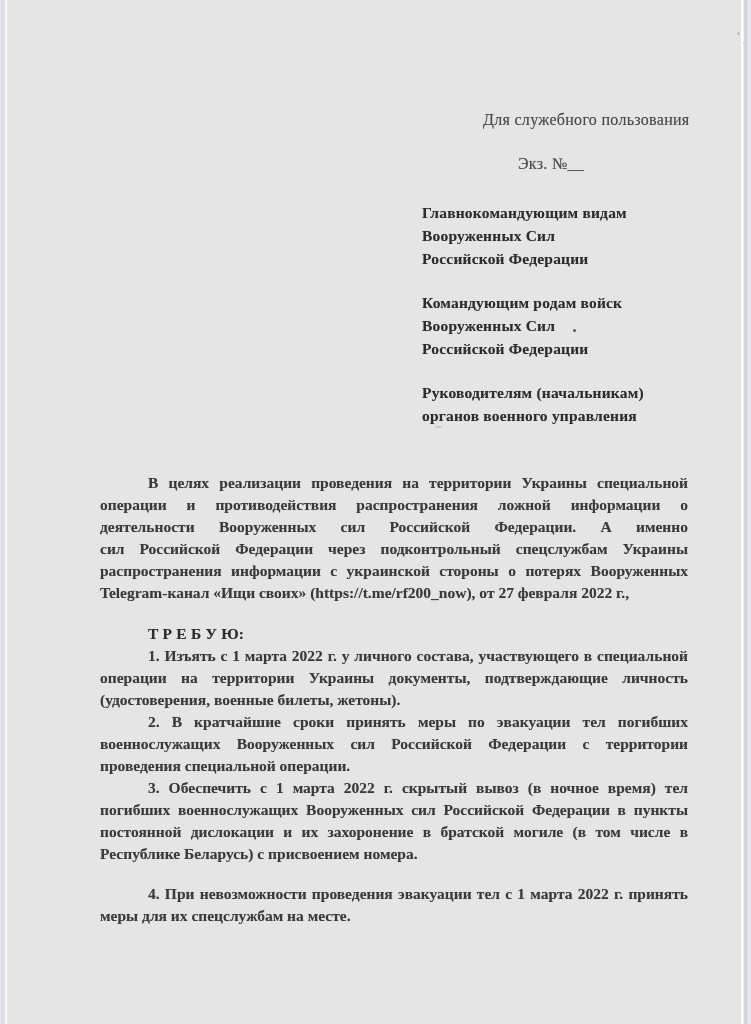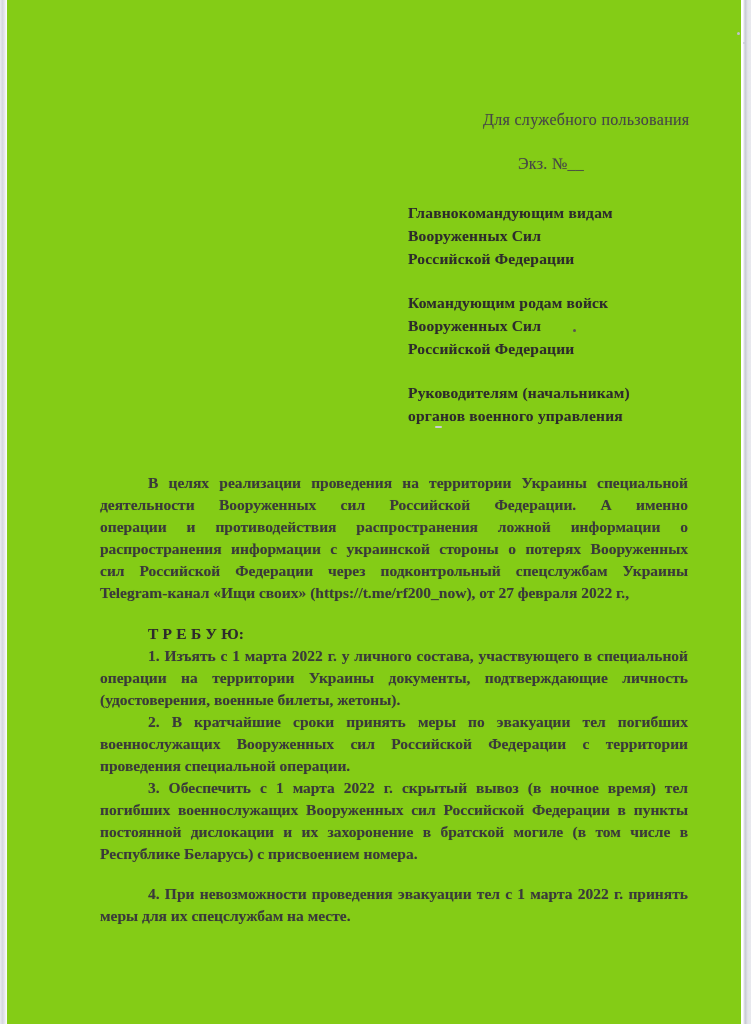--- a/index.html
+++ b/index.html
@@ -1,20 +1,20 @@
 <!DOCTYPE html>
 <html><head>
 <meta charset="utf-8">
 <style>
   html, body { margin: 0; padding: 0; background: #ffffff; }
   .page {
     position: relative;
     width: 751px;
     height: 1024px;
-    background: #84cc16;
+    background: #e5e5e5;
     overflow: hidden;
     font-family: "Liberation Serif", "DejaVu Serif", serif;
     color: #3b3b3b;
   }
   .soft { text-shadow: 0 0 0.7px rgba(70,70,70,0.38); }
 
   
   .edge-left {
     position: absolute; left: 0; top: 0; width: 7px; height: 1024px;
     background: linear-gradient(to right, #eaebf1 0%, #d7d9e1 35%, #e3e4ea 60%, #ffffff 100%);
@@ -33,21 +33,21 @@
     position: absolute; left: 518px; top: 154px;
     font-size: 16px; line-height: 20px; color: #474747; letter-spacing: 0.3px;
     white-space: nowrap;
   }
 
   .addressees {
     position: absolute; left: 408px; top: 201px;
     font-weight: bold; font-size: 15.5px; line-height: 23px;
     color: #2d2b2b; letter-spacing: 0.2px;
   }
-  .addr-block { margin: 0 0 21px 0; }
+  .addr-block { margin: 0 0 21px 14px; }
   .addr-line { white-space: nowrap; }
 
   .doc-body {
     position: absolute; left: 100px; top: 472px; width: 588px;
     font-size: 15.5px; line-height: 22px; color: #3a3a3a;
   }
   .para { margin: 0; font-weight: bold; }
   .line { text-align: justify; }
   .line.j { text-align-last: justify; }
   .line.ind { text-indent: 48px; }
@@ -85,24 +85,24 @@
     </div>
     <div class="addr-block">
       <div class="addr-line">Руководителям (начальникам)</div>
       <div class="addr-line">органов военного управления</div>
     </div>
   </div>
 
   <div class="doc-body">
     <div class="para">
       <div class="line j ind">В целях реализации проведения на территории Украины специальной</div>
+      <div class="line j">операции и противодействия распространения ложной информации о</div>
       <div class="line j">деятельности Вооруженных сил Российской Федерации. А именно</div>
-      <div class="line j">операции и противодействия распространения ложной информации о</div>
+      <div class="line j">сил Российской Федерации через подконтрольный спецслужбам Украины</div>
       <div class="line j">распространения информации с украинской стороны о потерях Вооруженных</div>
-      <div class="line j">сил Российской Федерации через подконтрольный спецслужбам Украины</div>
       <div class="line">Telegram-канал «Ищи своих» (https://t.me/rf200_now), от 27 февраля 2022 г.,</div>
     </div>
 
     <div class="para demand">
       <div class="line ind">Т Р Е Б У Ю:</div>
     </div>
 
     <div class="para">
       <div class="line j ind">1. Изъять с 1 марта 2022 г. у личного состава, участвующего в специальной</div>
       <div class="line j">операции на территории Украины документы, подтверждающие личность</div>

